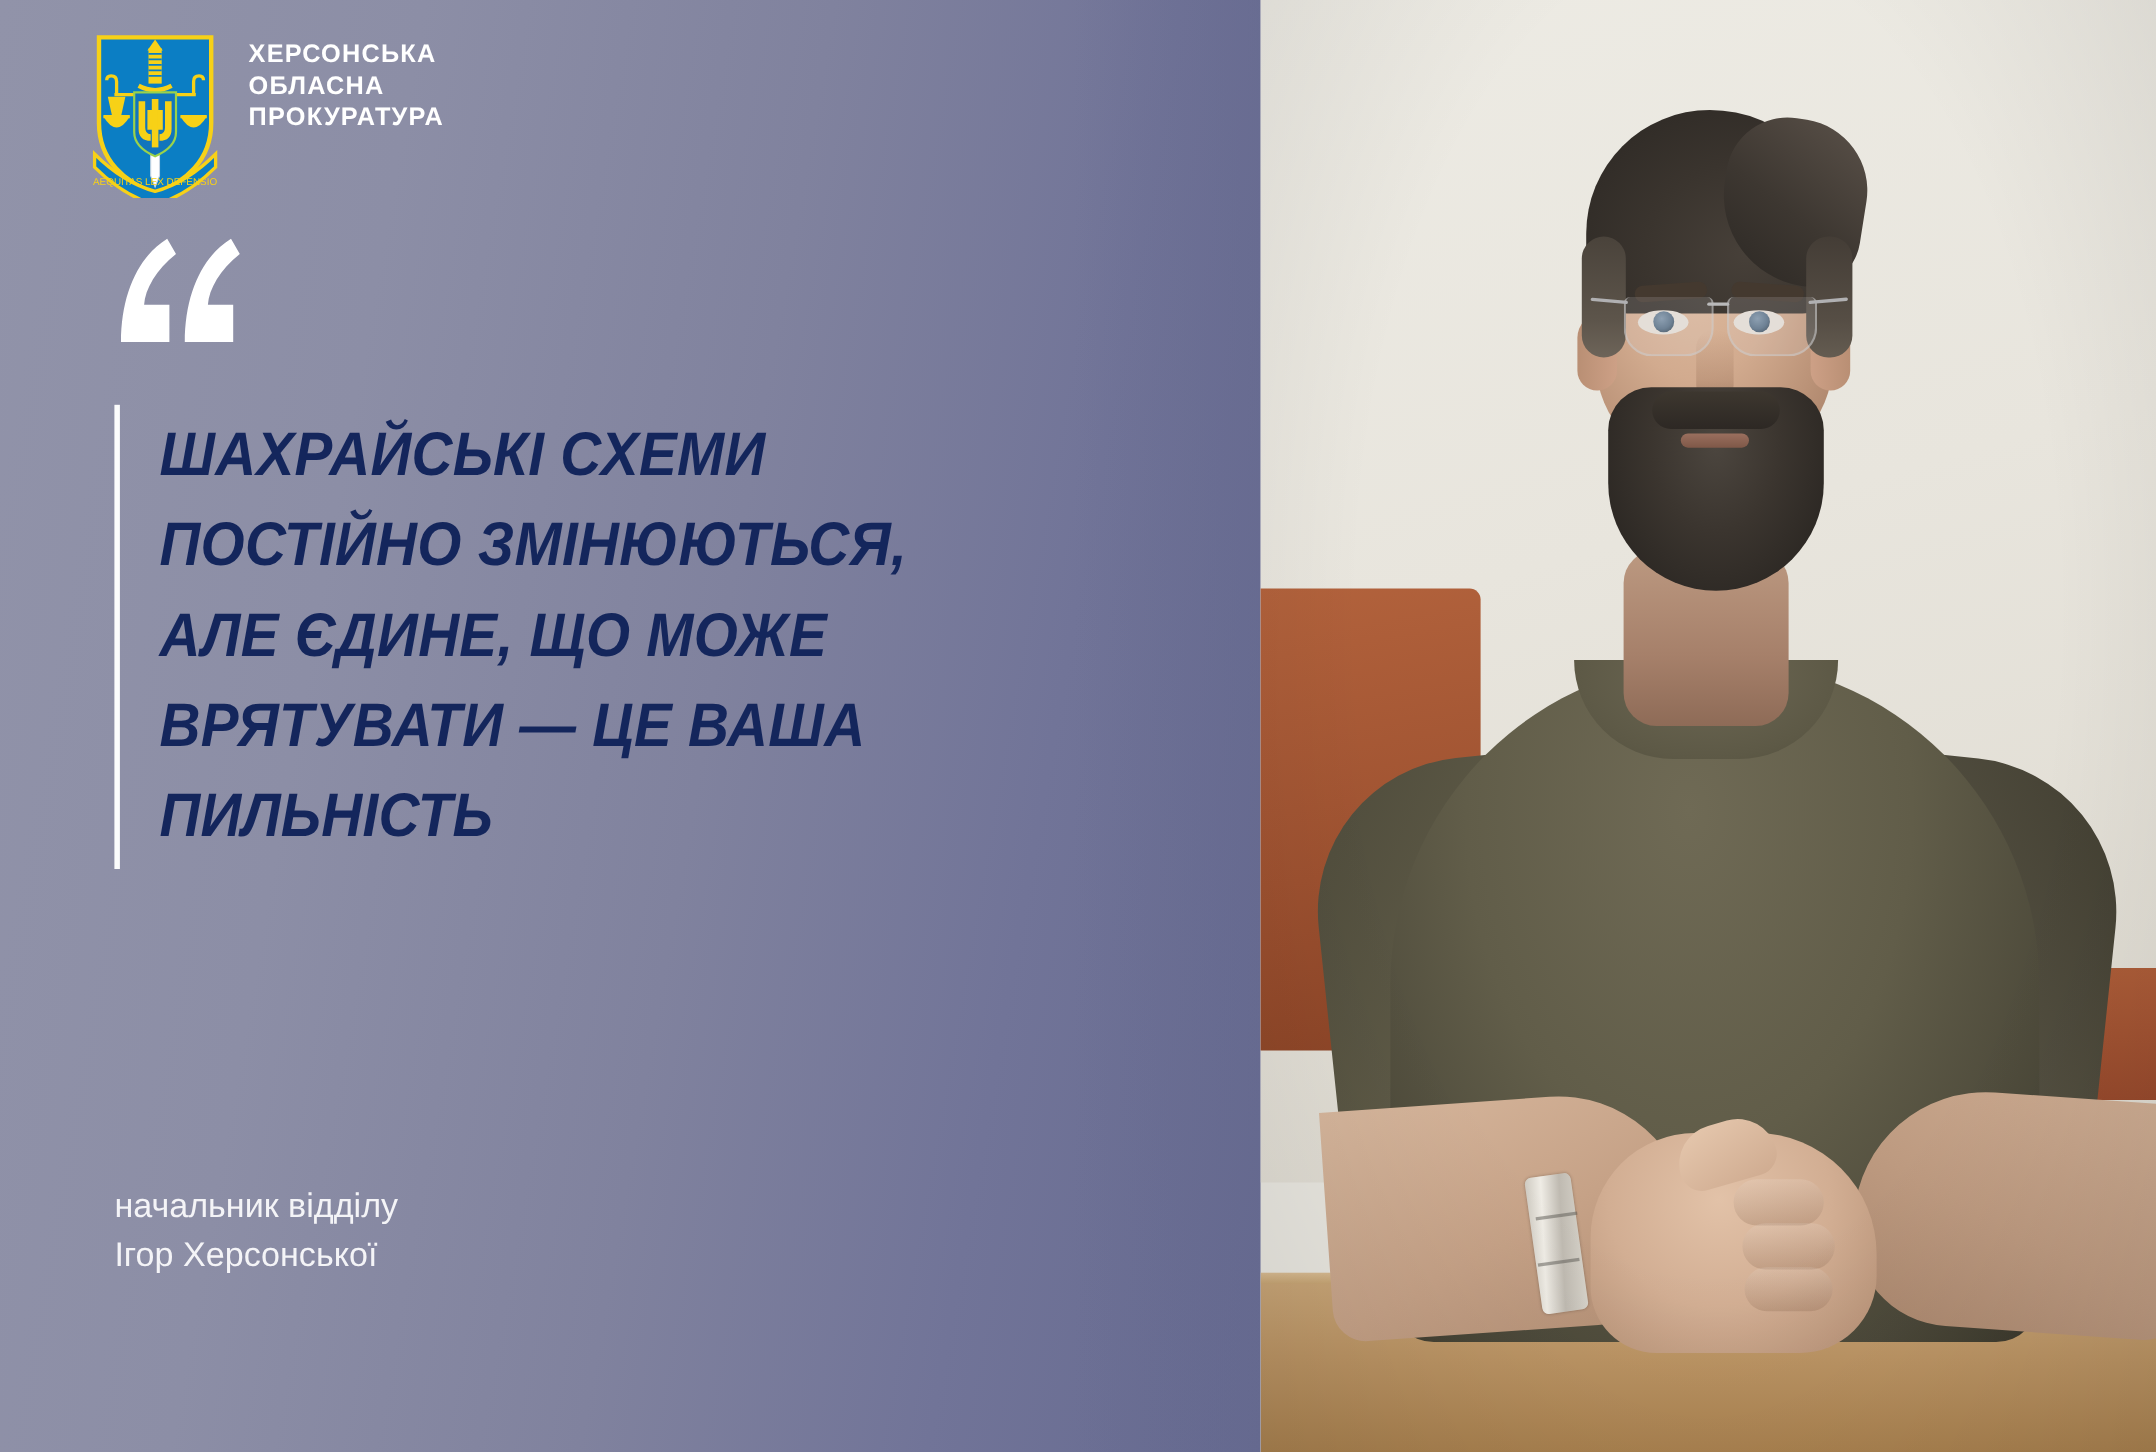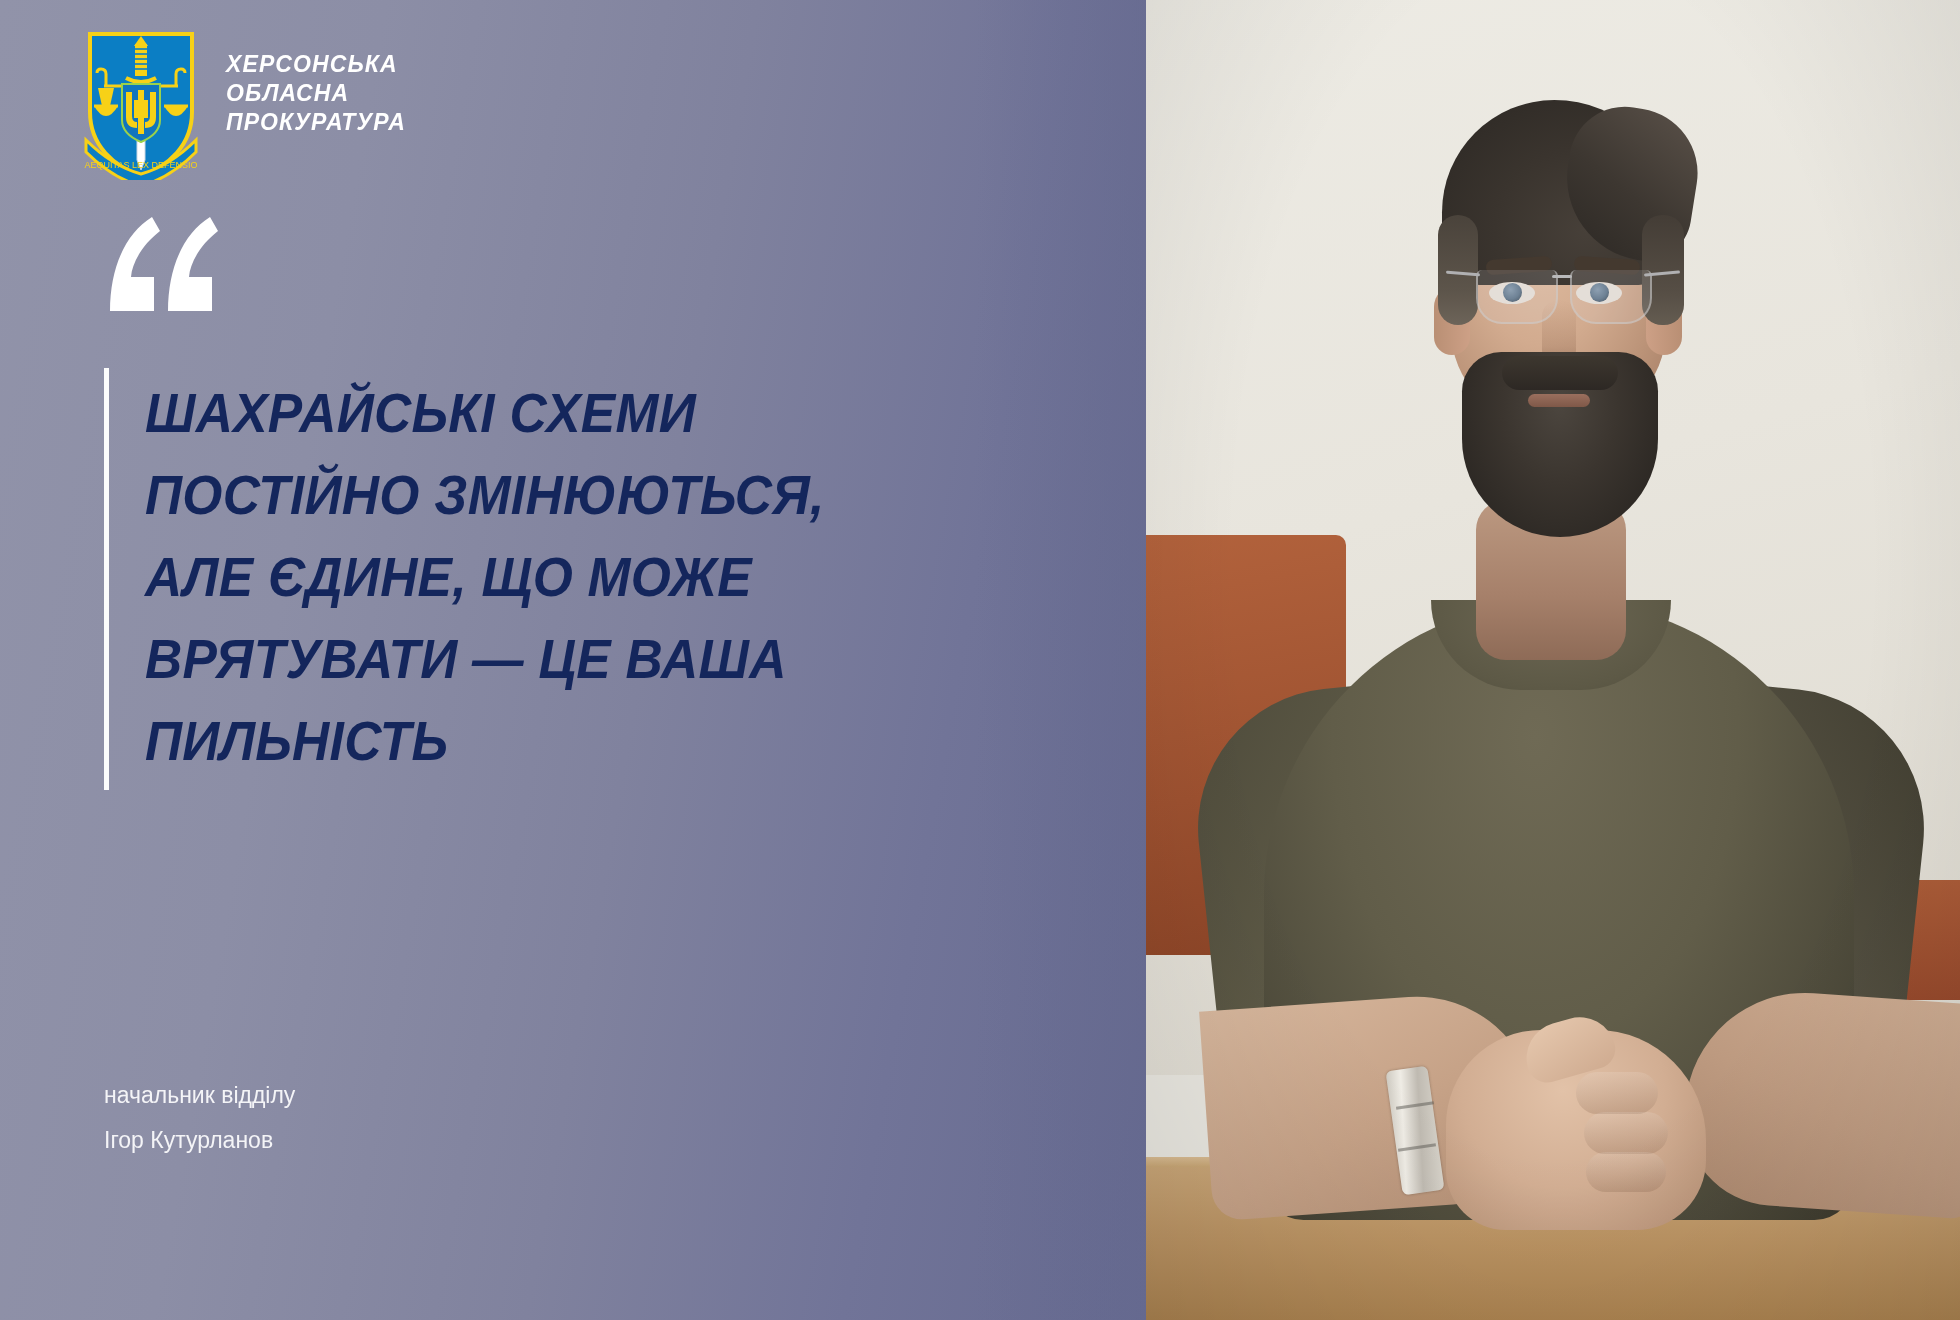--- a/index.html
+++ b/index.html
@@ -17,42 +17,42 @@
   }
   #panel:after{
     content:"";position:absolute;right:0;top:0;width:170px;height:100%;
     background:linear-gradient(90deg,rgba(102,106,144,0) 0%,rgba(100,104,142,0.55) 100%);
     pointer-events:none;
   }
 
   
   #logoblock{position:absolute;left:82px;top:28px;display:flex;align-items:flex-start;gap:26px;}
   #emblem{width:118px;height:152px;flex:0 0 auto;}
-  #logotext{margin-top:22px;font-style:italic;}
+  #logotext{margin-top:6px;}
   #logotext div{
     color:#ffffff;font-weight:bold;font-size:23px;letter-spacing:1.1px;
     line-height:29px;text-transform:uppercase;white-space:nowrap;
   }
 
   
   #quotemark{position:absolute;left:104px;top:215px;width:120px;height:100px;}
 
   
   #headwrap{position:absolute;left:104px;top:368px;width:760px;display:flex;}
   #rule{width:5px;background:#ffffff;flex:0 0 auto;margin-right:36px;opacity:.97;}
   #headlines{padding-top:4px;padding-bottom:8px;font-style:italic;}
   .hline{
     color:#14265c;font-weight:bold;font-size:56px;line-height:82px;
     letter-spacing:.3px;white-space:nowrap;
     transform:scaleX(.92);transform-origin:left center;
   }
 
   
   #attrib{position:absolute;left:104px;top:1073px;}
-  .aline{color:#f4f4f7;font-size:23px;line-height:45px;white-space:nowrap;}
+  .aline{color:#f4f4f7;font-size:31px;line-height:45px;white-space:nowrap;}
 
   
   #photo{position:absolute;left:1146px;top:0;width:814px;height:1320px;overflow:hidden;background:#e9e7e0;}
   .ph{position:absolute;}
   
   #wall{left:0;top:0;width:814px;height:1075px;
     background:linear-gradient(165deg,#edebe4 0%,#e8e5dd 45%,#dedad0 100%);}
   
   #chairback{left:-10px;top:535px;width:210px;height:420px;
     background:linear-gradient(170deg,#b2623c 0%,#9d5130 60%,#8d4527 100%);border-radius:4px 10px 0 0;}
@@ -227,21 +227,21 @@
         <div class="hline">ШАХРАЙСЬКІ СХЕМИ</div>
         <div class="hline">ПОСТІЙНО ЗМІНЮЮТЬСЯ,</div>
         <div class="hline">АЛЕ ЄДИНЕ, ЩО МОЖЕ</div>
         <div class="hline">ВРЯТУВАТИ — ЦЕ ВАША</div>
         <div class="hline">ПИЛЬНІСТЬ</div>
       </div>
     </div>
 
     <div id="attrib">
       <div class="aline">начальник відділу</div>
-      <div class="aline">Ігор Кутурланов</div>
+      <div class="aline">Ігор Херсонської</div>
     </div>
   </div>
 
   <div id="photo">
     <div class="ph" id="wall"></div>
     <div class="ph" id="chairback"></div>
     <div class="ph" id="chairback2"></div>
     <div class="ph" id="desk"></div>
     <div class="ph" id="deskedge"></div>
 

